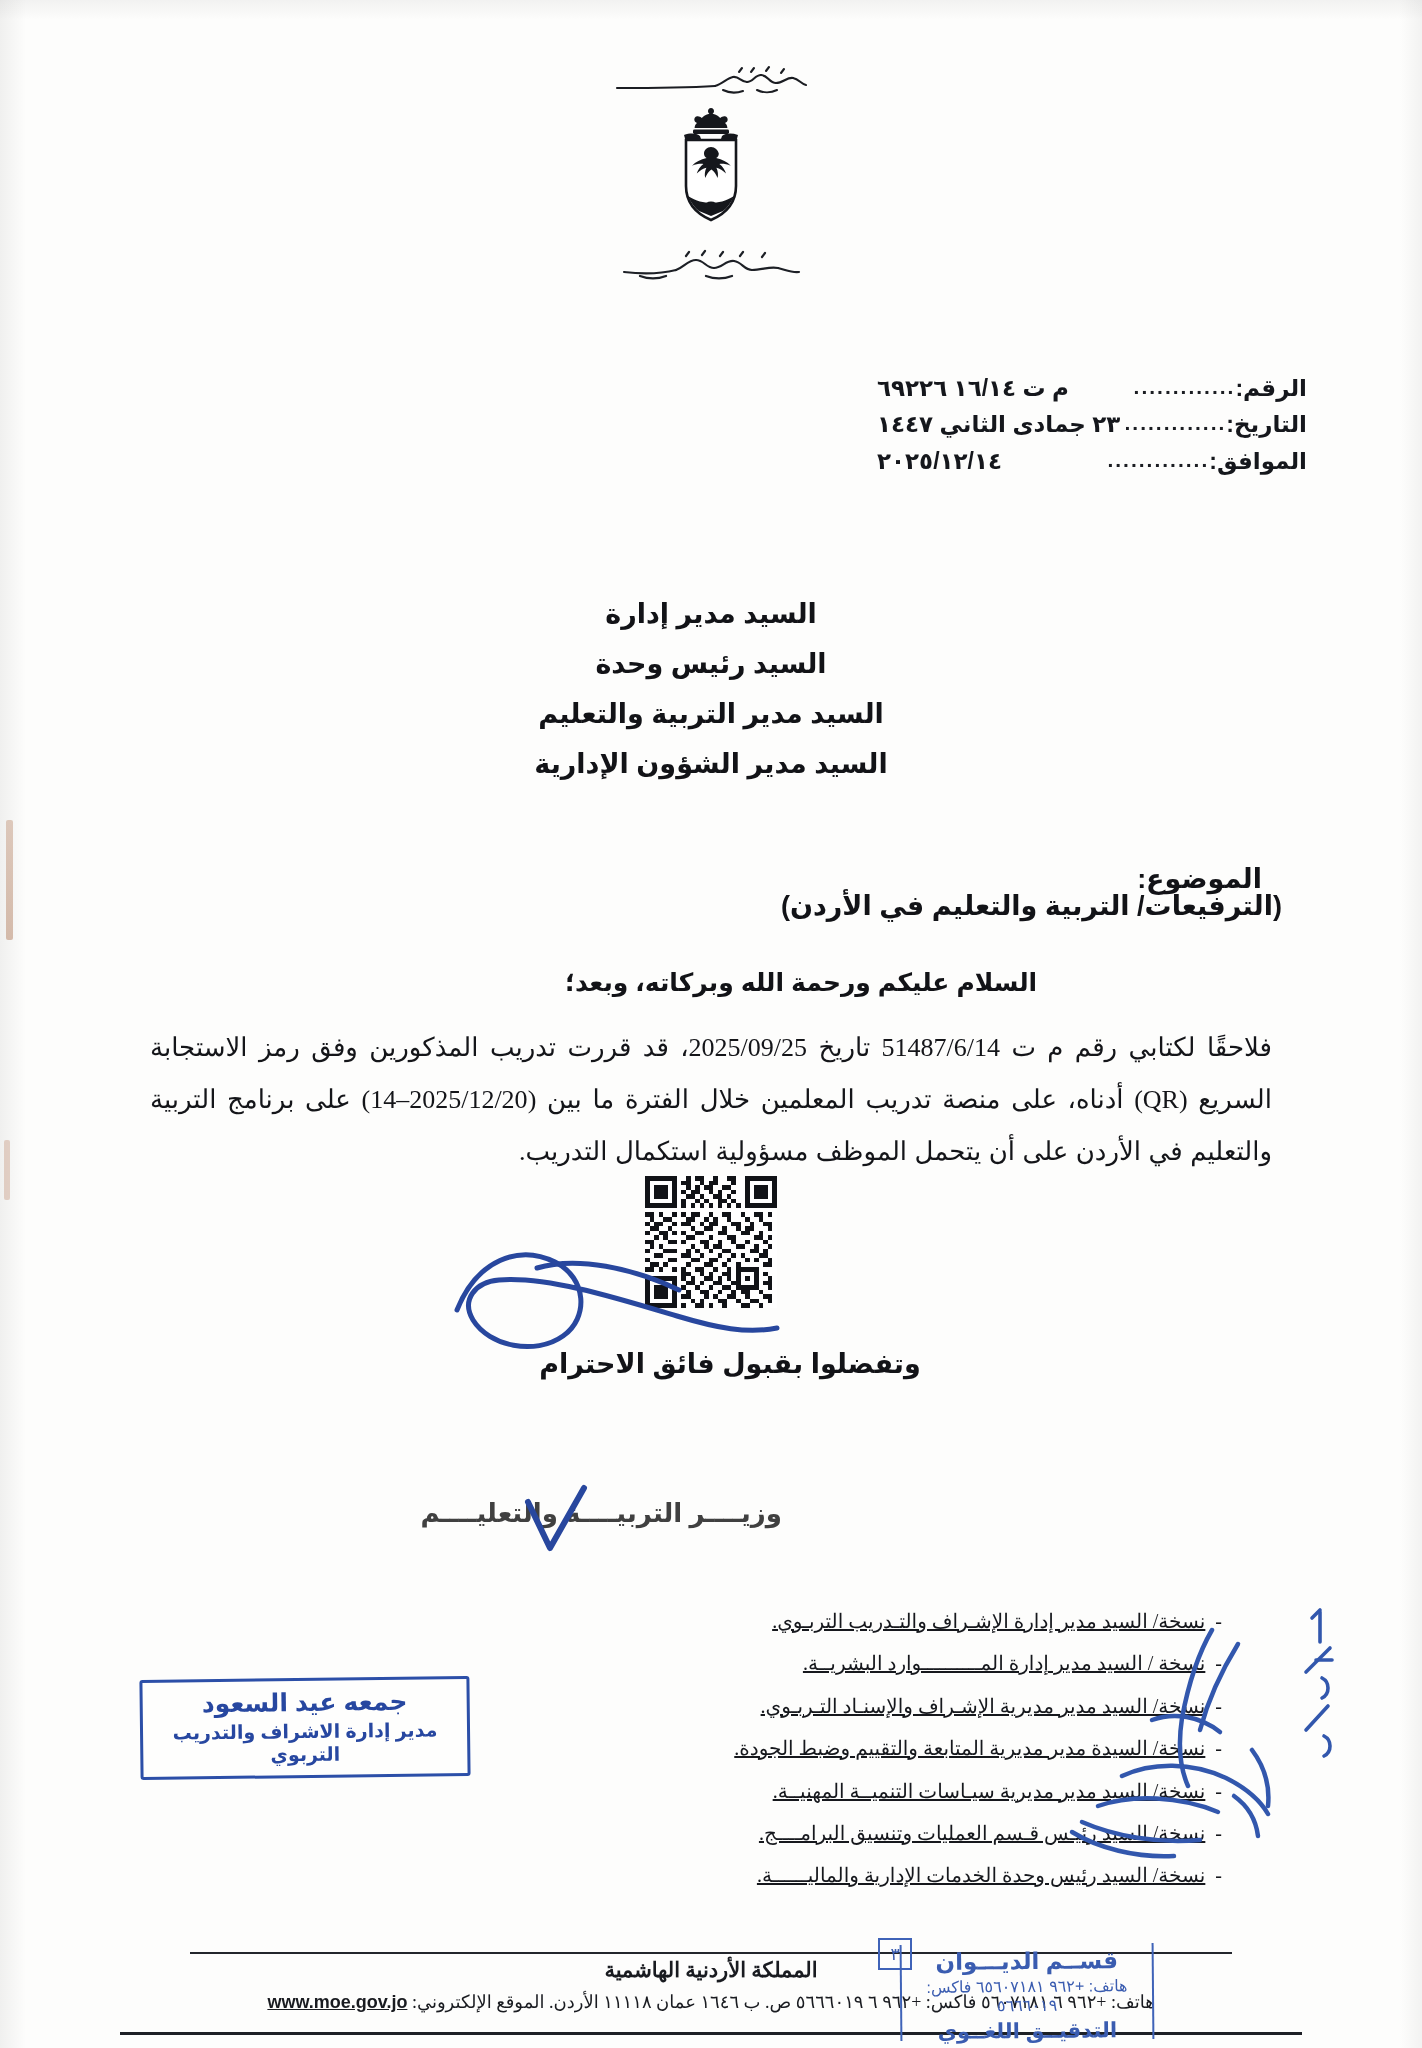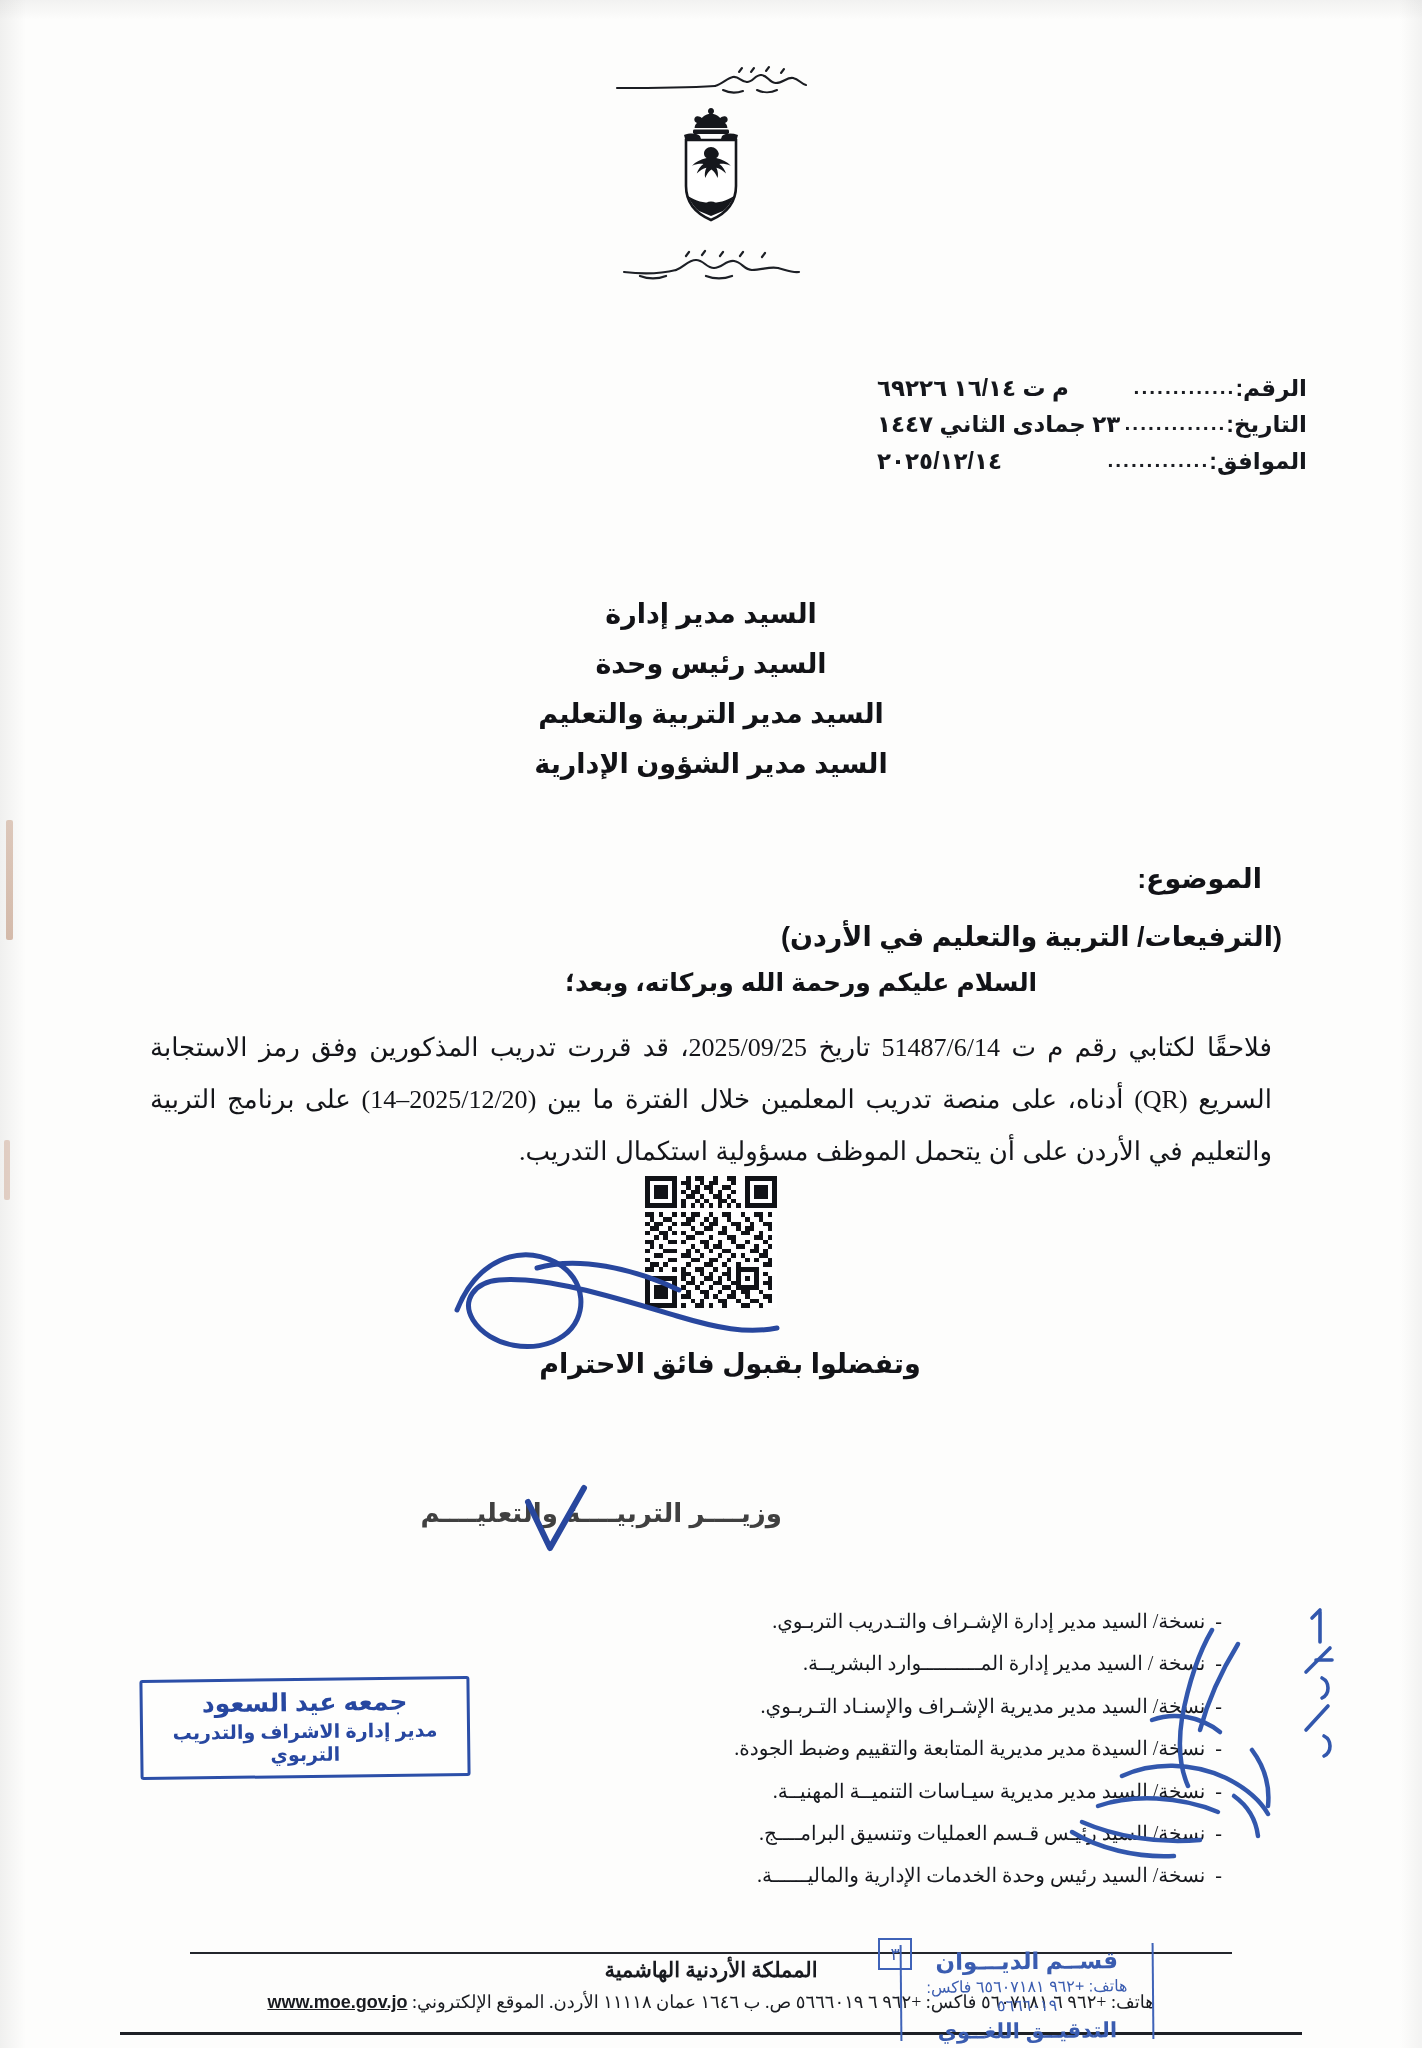--- a/index.html
+++ b/index.html
@@ -58,21 +58,21 @@
 
   
   .subject-label{
     position:absolute;top:826px;right:160px;
     font-family:"Liberation Sans","DejaVu Sans",sans-serif;
     font-weight:bold;font-size:27px;color:#121317;margin-top:37px;
   }
   .subject-value{
     position:absolute;top:890px;right:140px;
     font-family:"Liberation Sans","DejaVu Sans",sans-serif;
-    font-weight:bold;font-size:27px;color:#121317;margin-top:31px;
+    font-weight:bold;font-size:27px;color:#121317;
   }
 
   
   .salutation{
     position:absolute;top:968px;left:0;right:0;text-align:center;
     font-family:"Liberation Sans","DejaVu Sans",sans-serif;
     font-weight:bold;font-size:25px;color:#121317;
     padding-left:180px;
   }
 
@@ -135,21 +135,21 @@
   
   .cc-list{
     position:absolute;top:1600px;right:200px;
     width:550px;
     font-family:"Liberation Serif","DejaVu Serif",serif;
     font-size:20px;color:#16181d;
     line-height:2.12;
   }
   .cc-item{display:flex;align-items:baseline;gap:10px;white-space:nowrap;}
   .cc-dash{flex:0 0 auto;}
-  .cc-text{flex:1 1 auto;}
+  .cc-text{flex:1 1 auto;text-decoration:underline;}
 
   
   .hand-scribble{position:absolute;top:1600px;right:120px;width:300px;height:300px;pointer-events:none;}
   .hand-date{position:absolute;top:1598px;right:60px;width:90px;height:170px;pointer-events:none;}
 
   
   .footer-rule{position:absolute;top:1952px;right:190px;left:190px;height:2px;background:#23262c;}
   .footer{
     position:absolute;top:1958px;right:190px;left:190px;
     text-align:center;

